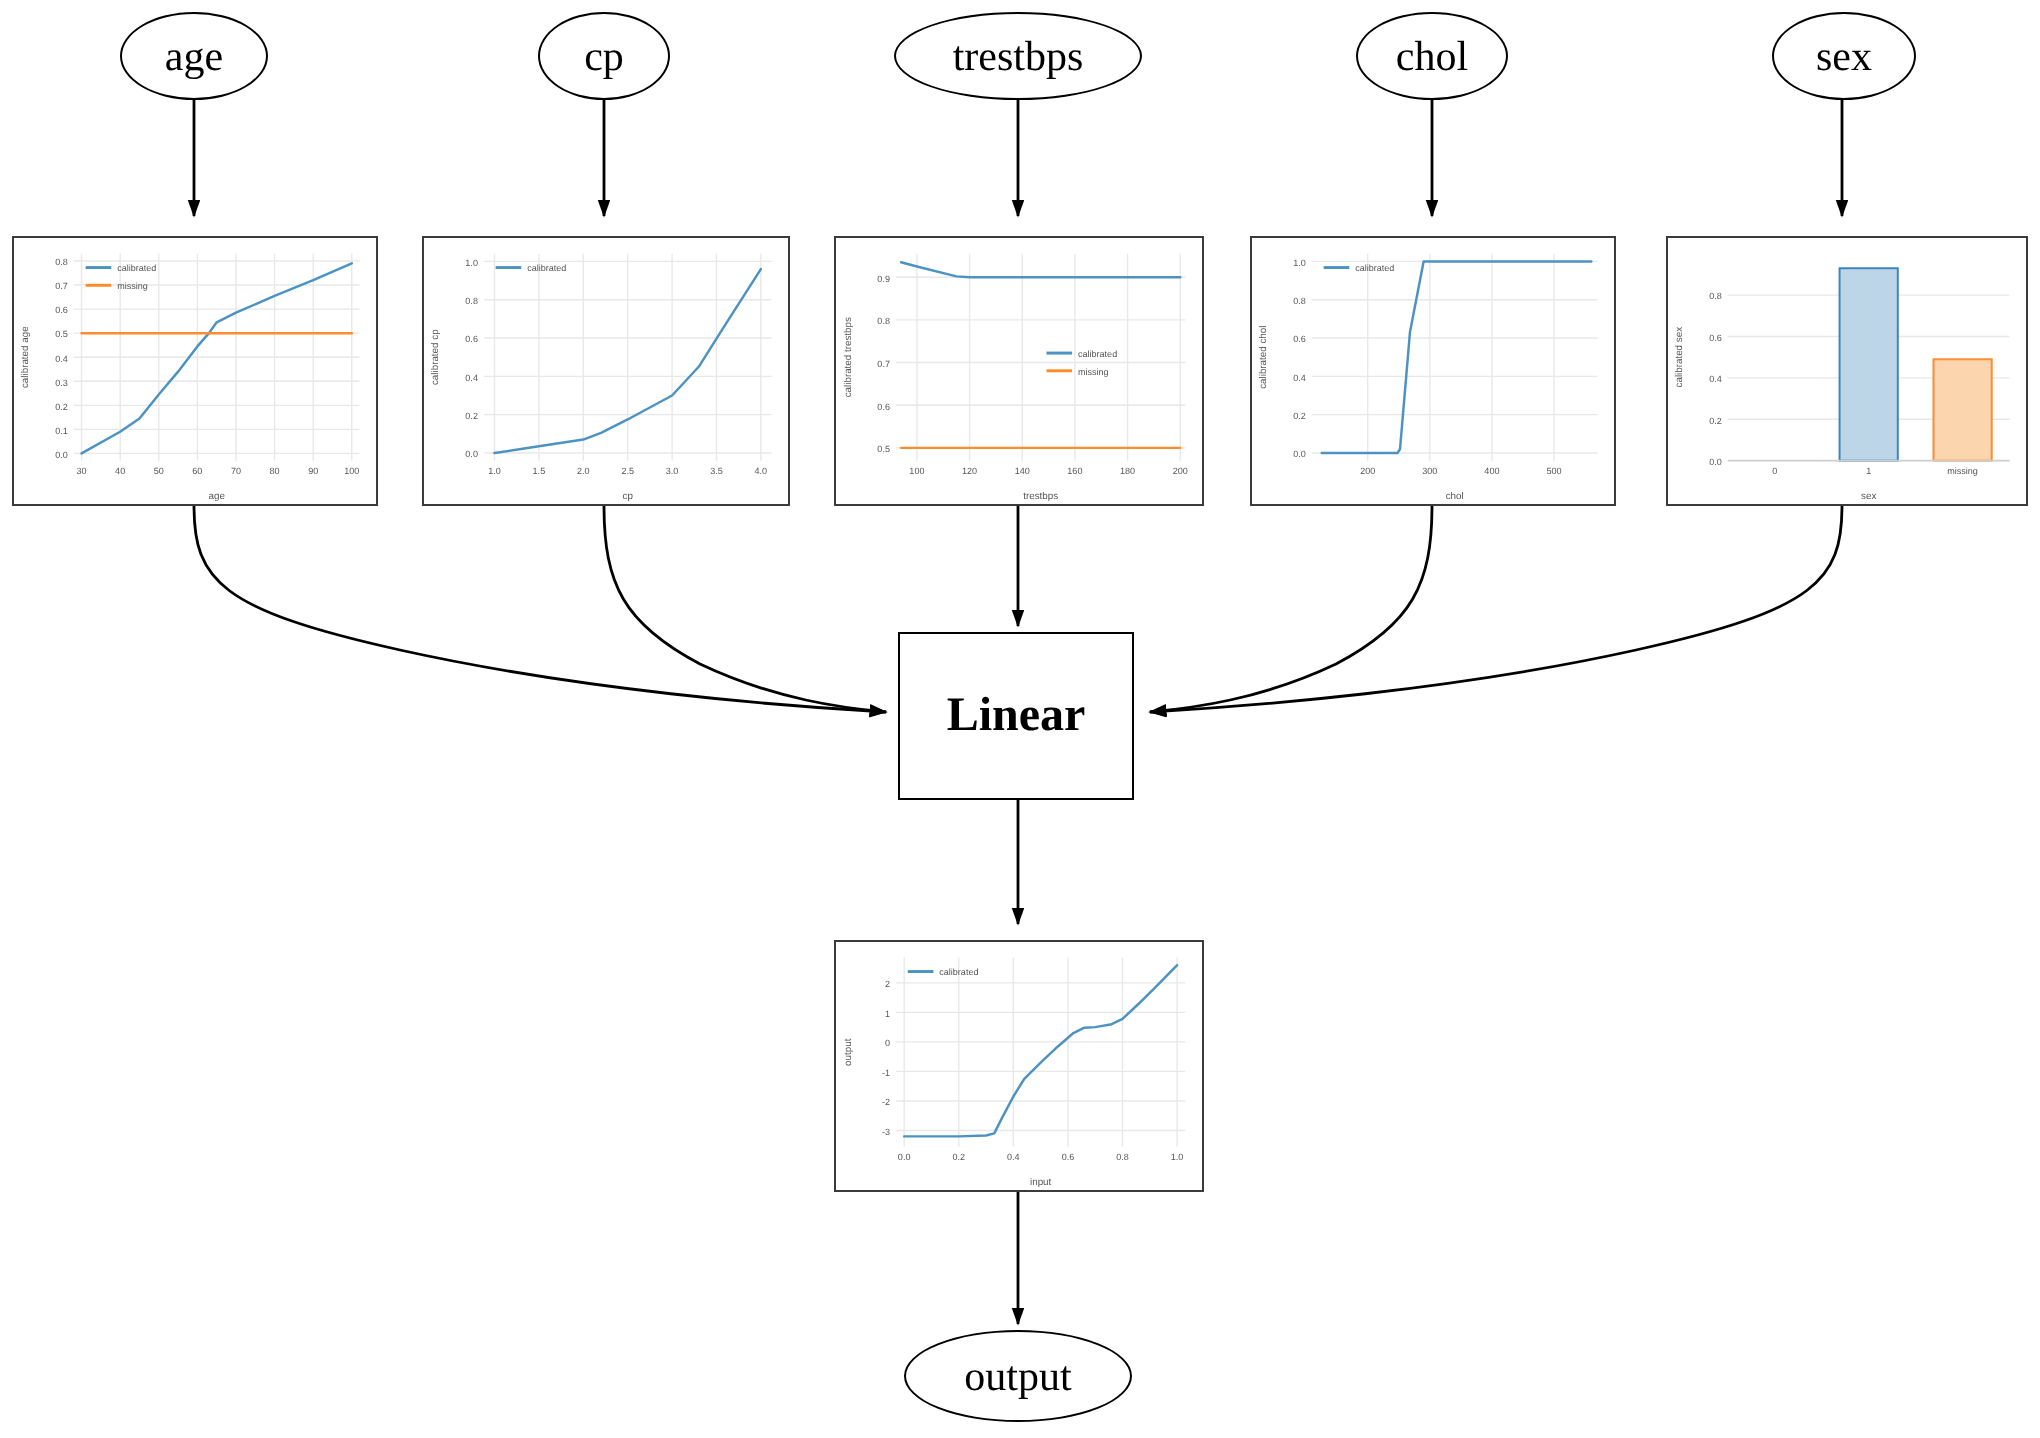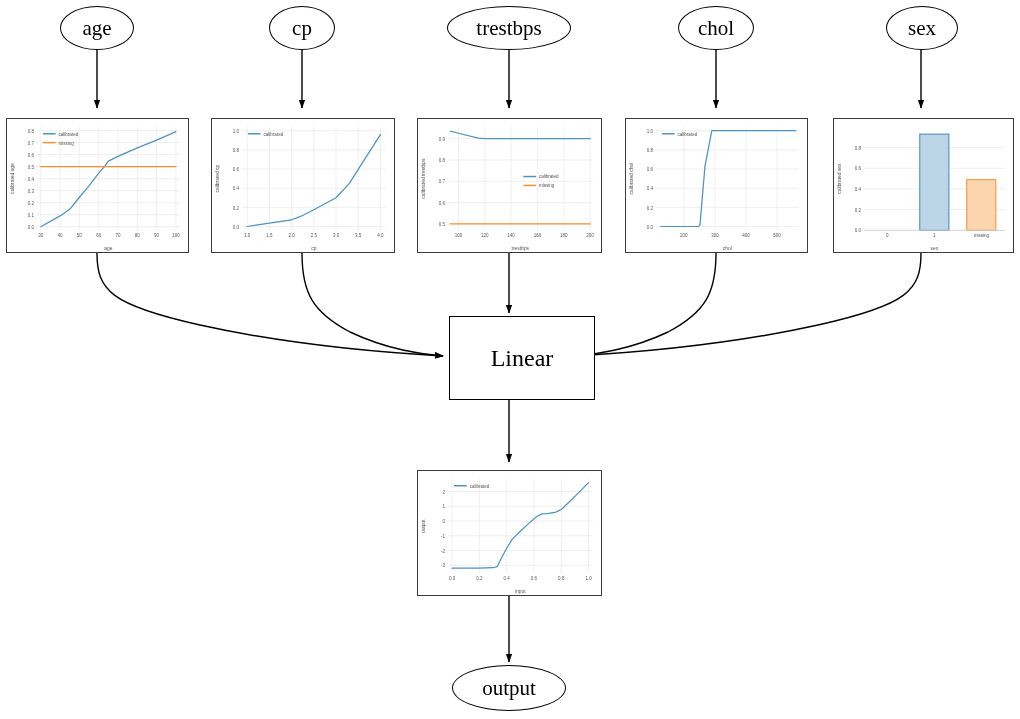--- a/index.html
+++ b/index.html
@@ -75,21 +75,21 @@
   <div class="ellipse-node" style="left:447px;top:6px;width:124px;height:44px;">
     <span>trestbps</span>
   </div>
   <div class="ellipse-node" style="left:678px;top:6px;width:76px;height:44px;">
     <span>chol</span>
   </div>
   <div class="ellipse-node" style="left:886px;top:6px;width:72px;height:44px;">
     <span>sex</span>
   </div>
 
-  <div class="box-node" style="left:449px;top:316px;width:146px;height:84px;">
+  <div class="box-node" style="left:449px;top:316px;width:118px;height:84px;font-weight:bold;">
     <span>Linear</span>
   </div>
 
   <div class="ellipse-node" style="left:452px;top:665px;width:114px;height:46px;">
     <span>output</span>
   </div>
 
   <div class="panel" style="left:6px;top:118px;width:183px;height:135px;">
     <svg class="plot-svg" viewBox="0 0 183 135">
         <rect x="30" y="8" width="145" height="105" fill="#ffffff"></rect>

